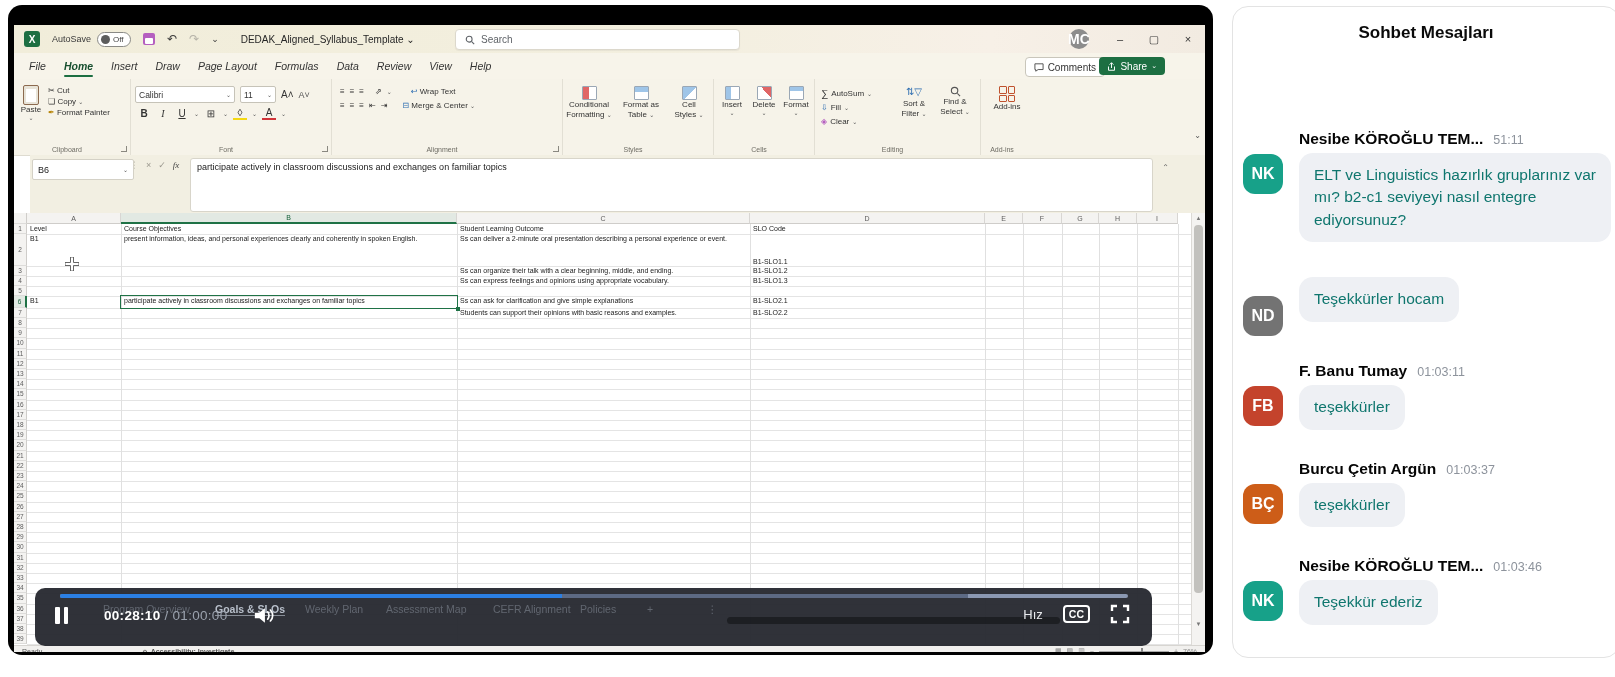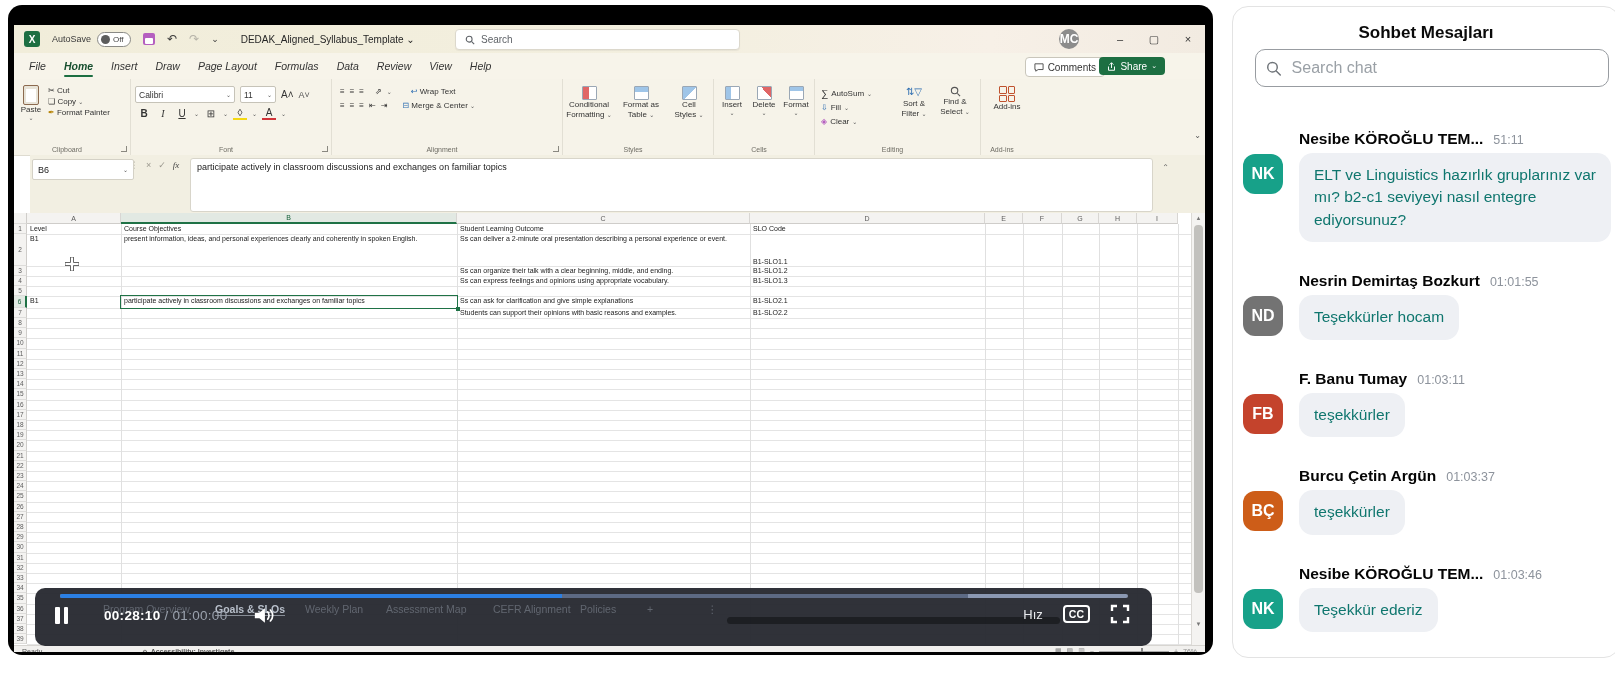--- a/index.html
+++ b/index.html
@@ -22,22 +22,22 @@
   .toggle span{font-size:8px;margin-left:3px;color:#444;}
   .savebtn{margin-left:12px;width:12px;height:12px;background:#b55fc0;border-radius:2px;position:relative;}
   .savebtn:after{content:"";position:absolute;left:2px;top:5px;right:2px;bottom:1px;background:#fff;border-radius:1px;}
   .tglyph{margin-left:12px;font-size:12px;color:#3a3a3a;}
   .tglyph.dis{color:#b6b3a9;}
   .doctitle{margin-left:22px;font-size:10px;color:#262626;white-space:nowrap;}
   .tsearch{position:absolute;left:441px;top:4px;width:283px;height:19px;background:#fff;
     border:1px solid #dcd8cc;border-radius:4px;box-shadow:0 1px 1px rgba(0,0,0,.05);
     display:flex;align-items:center;font-size:10px;color:#5f6368;}
   .winctl{position:absolute;right:0;top:0;height:28px;display:flex;align-items:center;}
-  .mcav{width:20px;height:20px;border-radius:50%;background:#8c8c8c;color:#fff;font-size:12px;
-    font-weight:bold;display:flex;align-items:center;justify-content:center;margin-right:24px;}
+  .mcav{width:20px;height:20px;border-radius:50%;background:#8c8c8c;color:#fff;font-size:14px;
+    font-weight:bold;display:flex;align-items:center;justify-content:center;margin-right:14px;}
   .wbtn{width:34px;height:28px;display:flex;align-items:center;justify-content:center;font-size:11px;color:#333;}
   
   .mbar{position:absolute;left:0;top:28px;right:0;height:26px;background:#f7f4ea;display:flex;
     align-items:center;font-size:10.5px;color:#333;}
   .mitem{padding:0 9px;height:100%;display:flex;align-items:center;position:relative;font-style:italic;}
   .mitem.active{font-weight:bold;color:#174f2f;}
   .mitem.active:after{content:"";position:absolute;left:9px;right:9px;bottom:2px;height:2.5px;background:#1d6f42;border-radius:2px;}
   .comments{position:absolute;right:100px;top:4px;height:18px;padding:0 8px;background:#fff;
     border:1px solid #c9c6bb;border-radius:4px;display:flex;align-items:center;gap:4px;font-size:10px;color:#333;}
   .share{position:absolute;right:40px;top:4px;height:18px;padding:0 8px;background:#1d6f42;
@@ -554,43 +554,32 @@
         <span class="ccbtn">CC</span>
         <svg width="20" height="20" viewBox="0 0 20 20">
           <path d="M2 7V2h5 M13 2h5v5 M18 13v5h-5 M7 18H2v-5" fill="none" stroke="#fff" stroke-width="2.4"></path>
         </svg>
       </div>
     </div>
   </div>
 
   <aside class="chat">
     <div class="ctitle">Sohbet Mesajları</div>
-    <div class="csearch">
-      <svg width="17" height="17" viewBox="0 0 18 18">
-          <circle cx="7.5" cy="7.5" r="5.5" fill="none" stroke="#70757a" stroke-width="1.7"></circle>
-          <line x1="11.8" y1="11.8" x2="16.5" y2="16.5" stroke="#70757a" stroke-width="1.7" stroke-linecap="round"></line>
-        </svg>
-      <input type="text" placeholder="Search chat" style="">
-    </div>
     <div class="msgs" id="msgs">
   <div class="msg">
     <span class="mav" style="background: rgb(23, 161, 137);">NK</span>
     <div class="mhead">
       <span class="mname">Nesibe KÖROĞLU TEM...</span>
       <span class="mtime">51:11</span>
     </div>
     <div><span class="mbubble">ELT ve Linguistics hazırlık gruplarınız var mı? b2-c1 seviyeyi nasıl entegre ediyorsunuz?</span></div>
   </div>
 
   <div class="msg">
     <span class="mav" style="background: #737373;">ND</span>
-    <div class="mhead">
-      <span class="mname">Nesrin Demirtaş Bozkurt</span>
-      <span class="mtime">01:01:55</span>
-    </div>
     <div><span class="mbubble">Teşekkürler hocam</span></div>
   </div>
 
   <div class="msg">
     <span class="mav" style="background: rgb(196, 67, 44);">FB</span>
     <div class="mhead">
       <span class="mname">F. Banu Tumay</span>
       <span class="mtime">01:03:11</span>
     </div>
     <div><span class="mbubble">teşekkürler</span></div>

